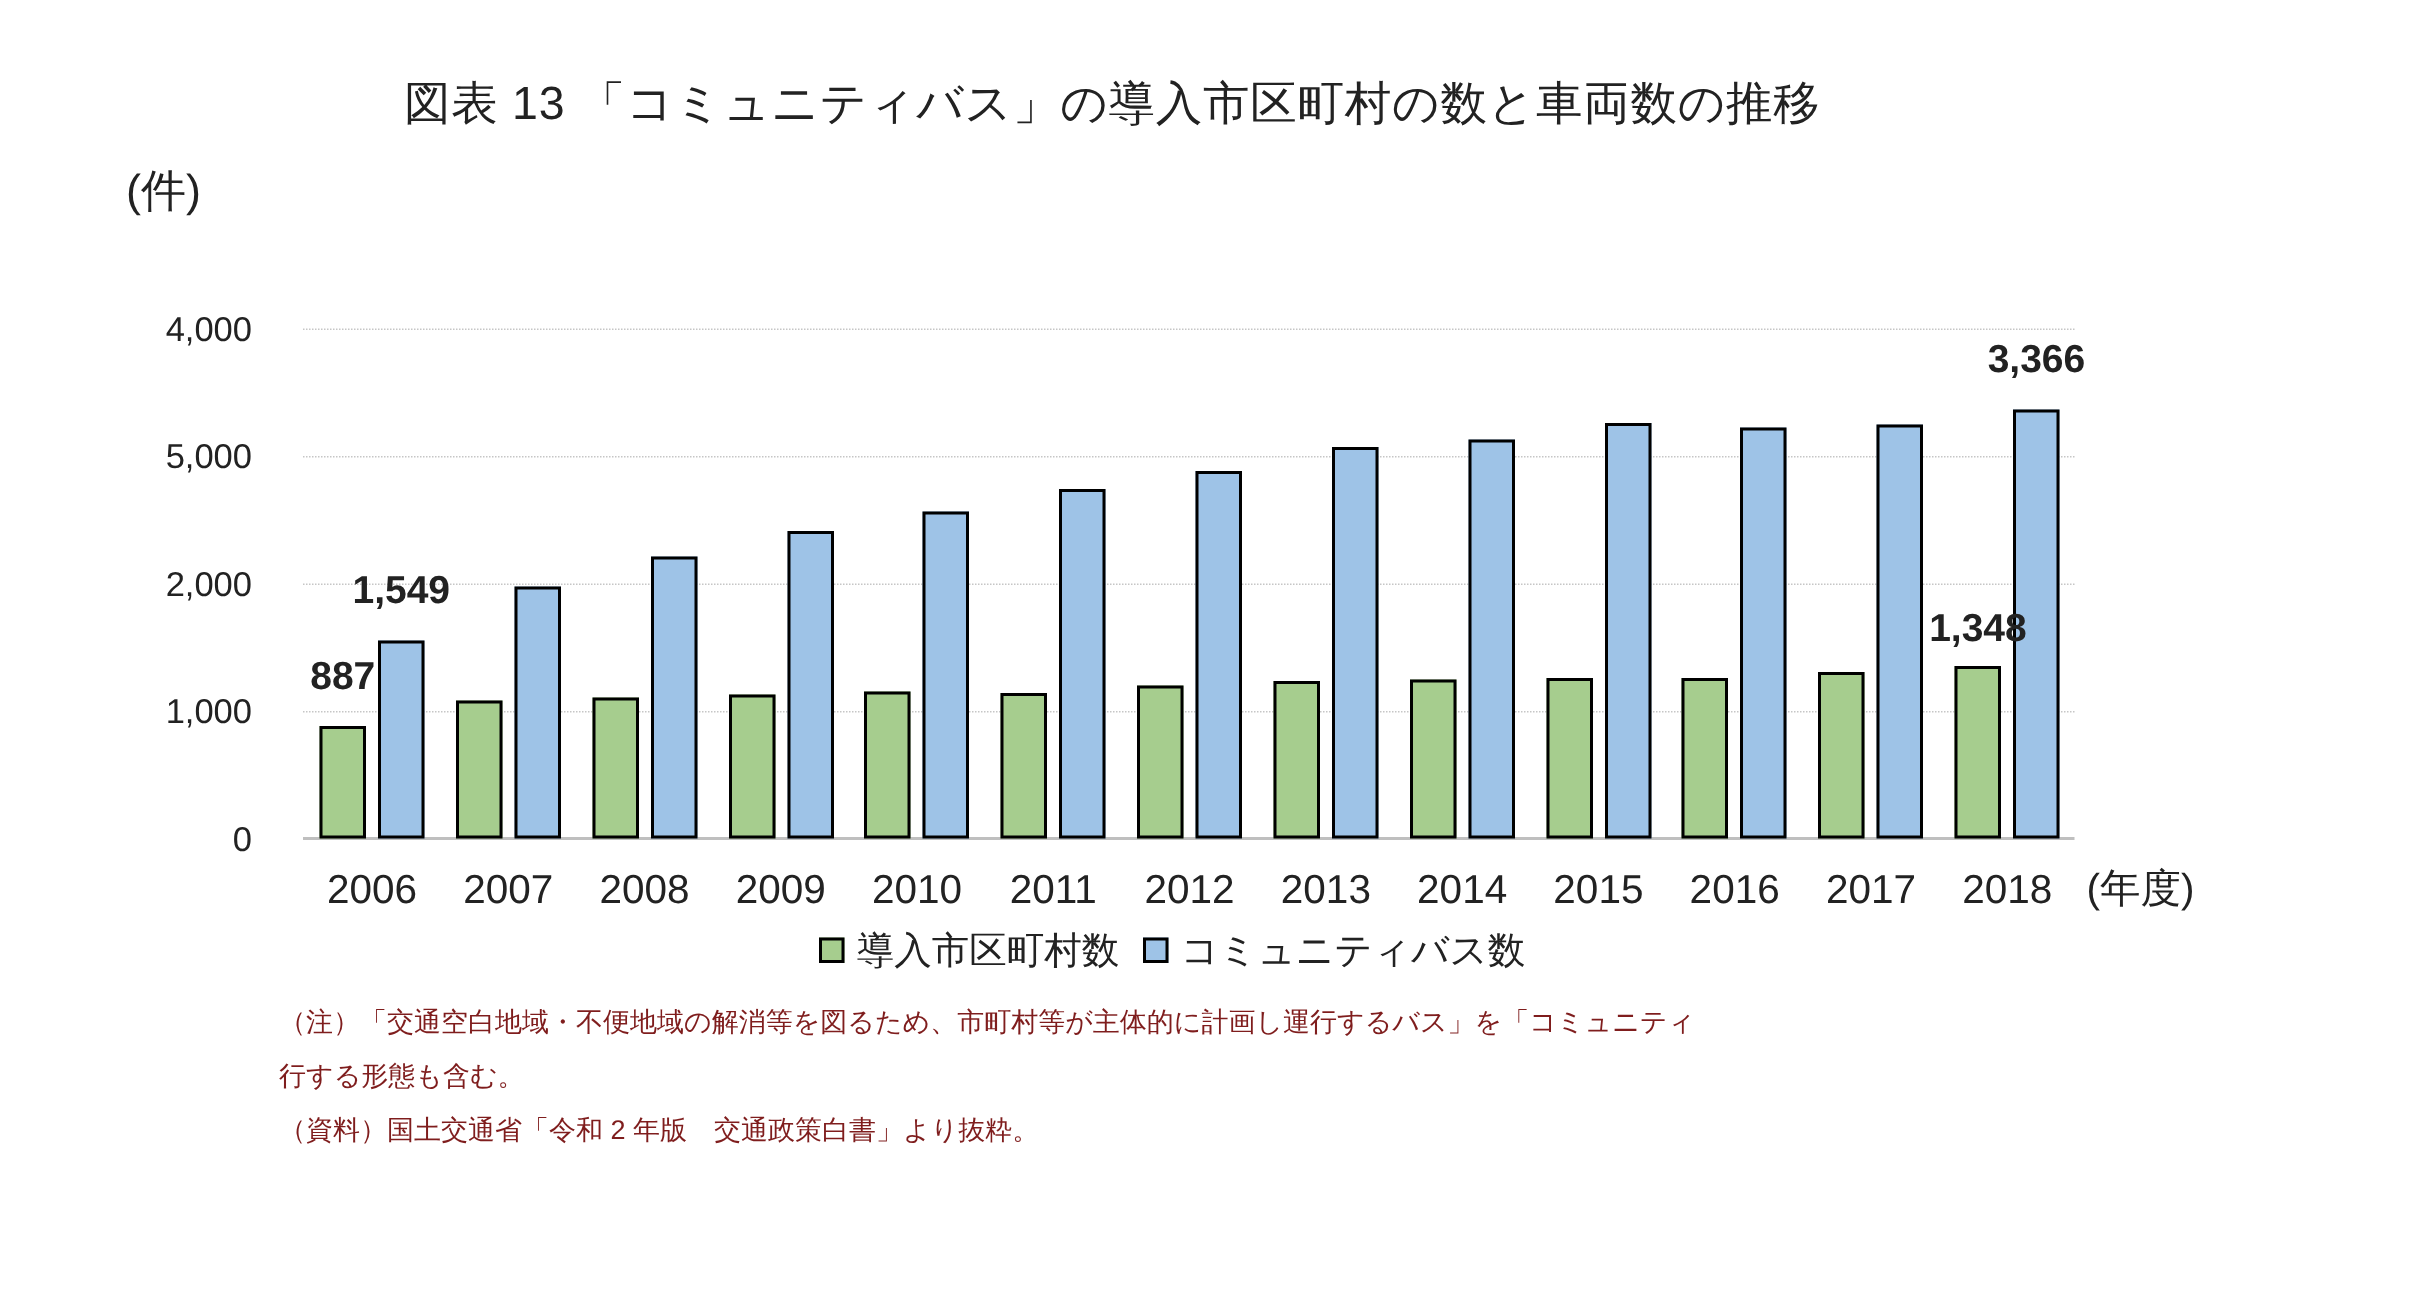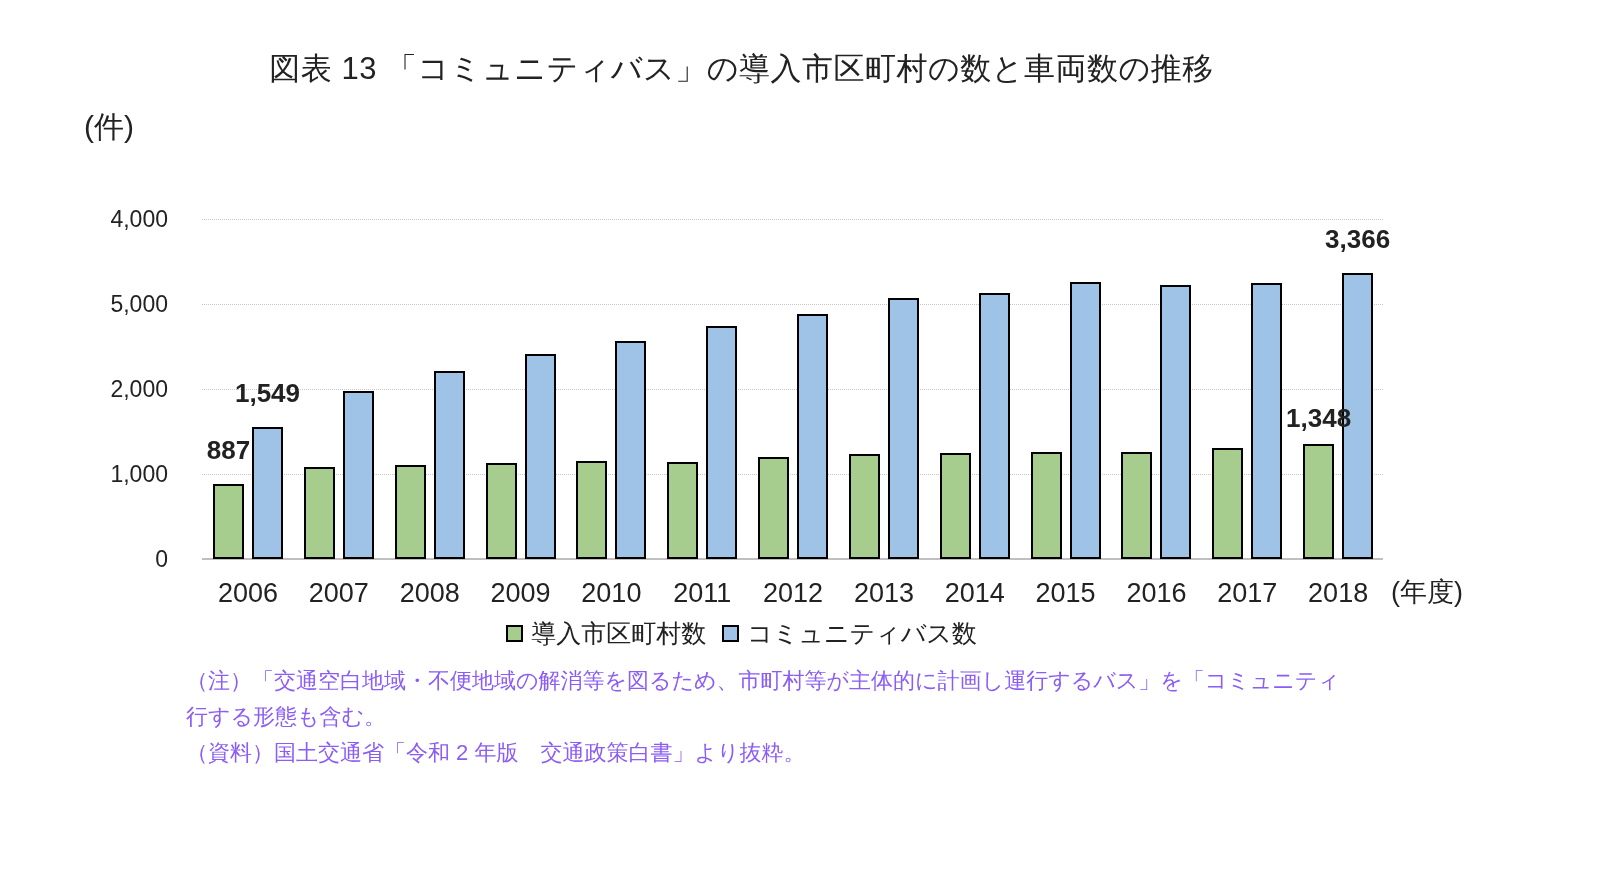--- a/index.html
+++ b/index.html
@@ -14,24 +14,24 @@
   .gridline{position:absolute;left:0;right:0;height:0;border-top:1px dotted #c6c6c6;}
   .axisline{position:absolute;left:0;right:0;bottom:-1px;height:2px;background:#bfbfbf;}
   .bar{position:absolute;bottom:0;box-sizing:border-box;border:2px solid #000;}
   .yticks{position:absolute;left:50px;top:0;width:118px;height:870px;}
   .ytick{position:absolute;right:0;width:100%;text-align:right;font-size:23px;line-height:30px;}
   .xlabel{position:absolute;top:578px;width:92px;text-align:center;font-size:27px;}
   .xsuffix{position:absolute;left:1391px;top:574px;font-size:27px;}
   .dlabel{position:absolute;font-size:26px;font-weight:bold;line-height:30px;
           transform:translateX(-50%);white-space:nowrap;color:#222;}
   .legend{position:absolute;top:617px;left:0;width:100%;display:flex;
-          justify-content:center;align-items:center;gap:16px;font-size:25px;}
+          justify-content:center;align-items:center;gap:16px;font-size:25px;padding-left:40px;}
   .legend-item{display:flex;align-items:center;gap:8px;}
   .swatch{width:17px;height:17px;box-sizing:border-box;border:2px solid #000;display:inline-block;}
-  .notes{position:absolute;left:186px;top:663px;font-size:22px;line-height:36px;color:#8b5cf6;}
+  .notes{position:absolute;left:186px;top:663px;font-size:18px;line-height:36px;color:#7f1d1d;}
   .note-line{white-space:nowrap;}
 </style>
 </head>
 <body>
 
 <div class="canvas">
   <div class="title">図表 13 「コミュニティバス」の導入市区町村の数と車両数の推移</div>
   <div class="unit">(件)</div>
   <div class="yticks" id="yticks">
       <div class="ytick" style="top: 544px;">0</div>

